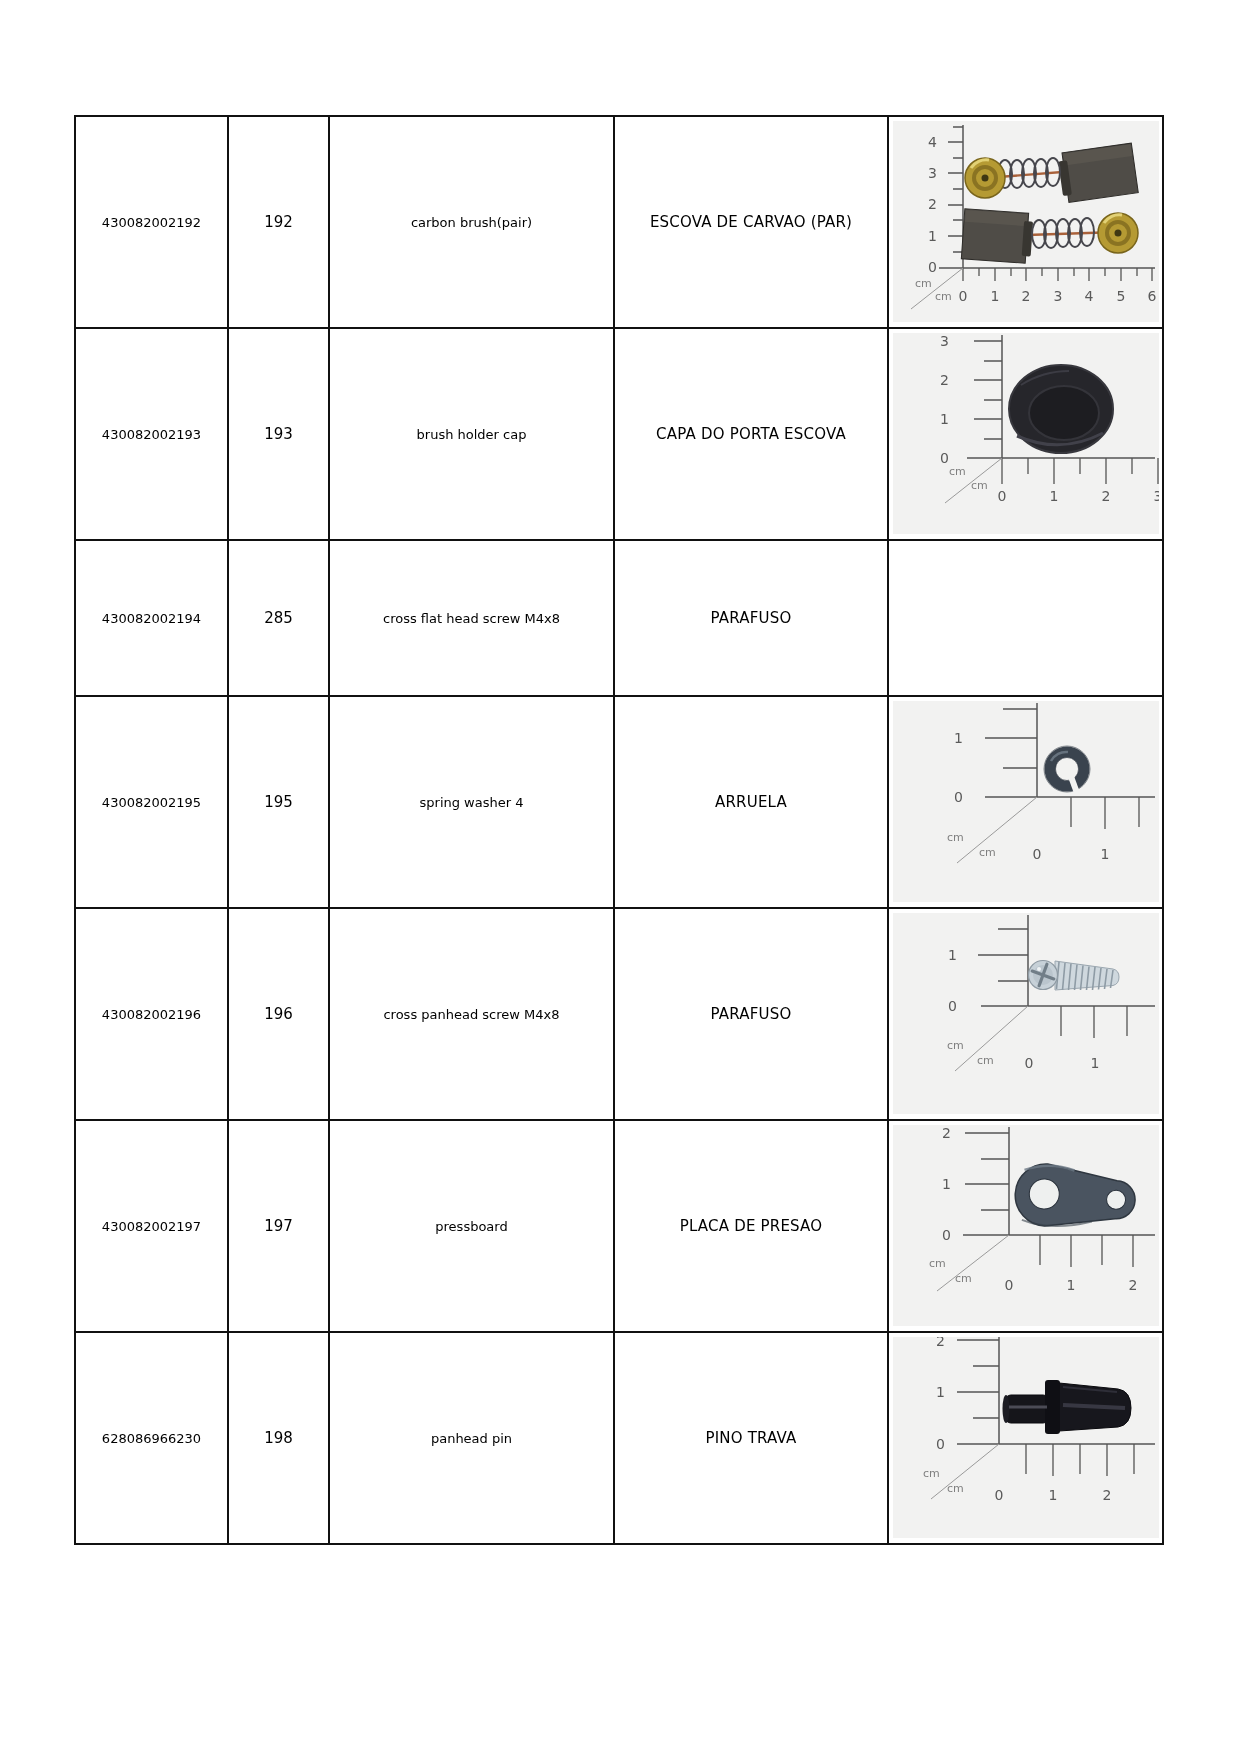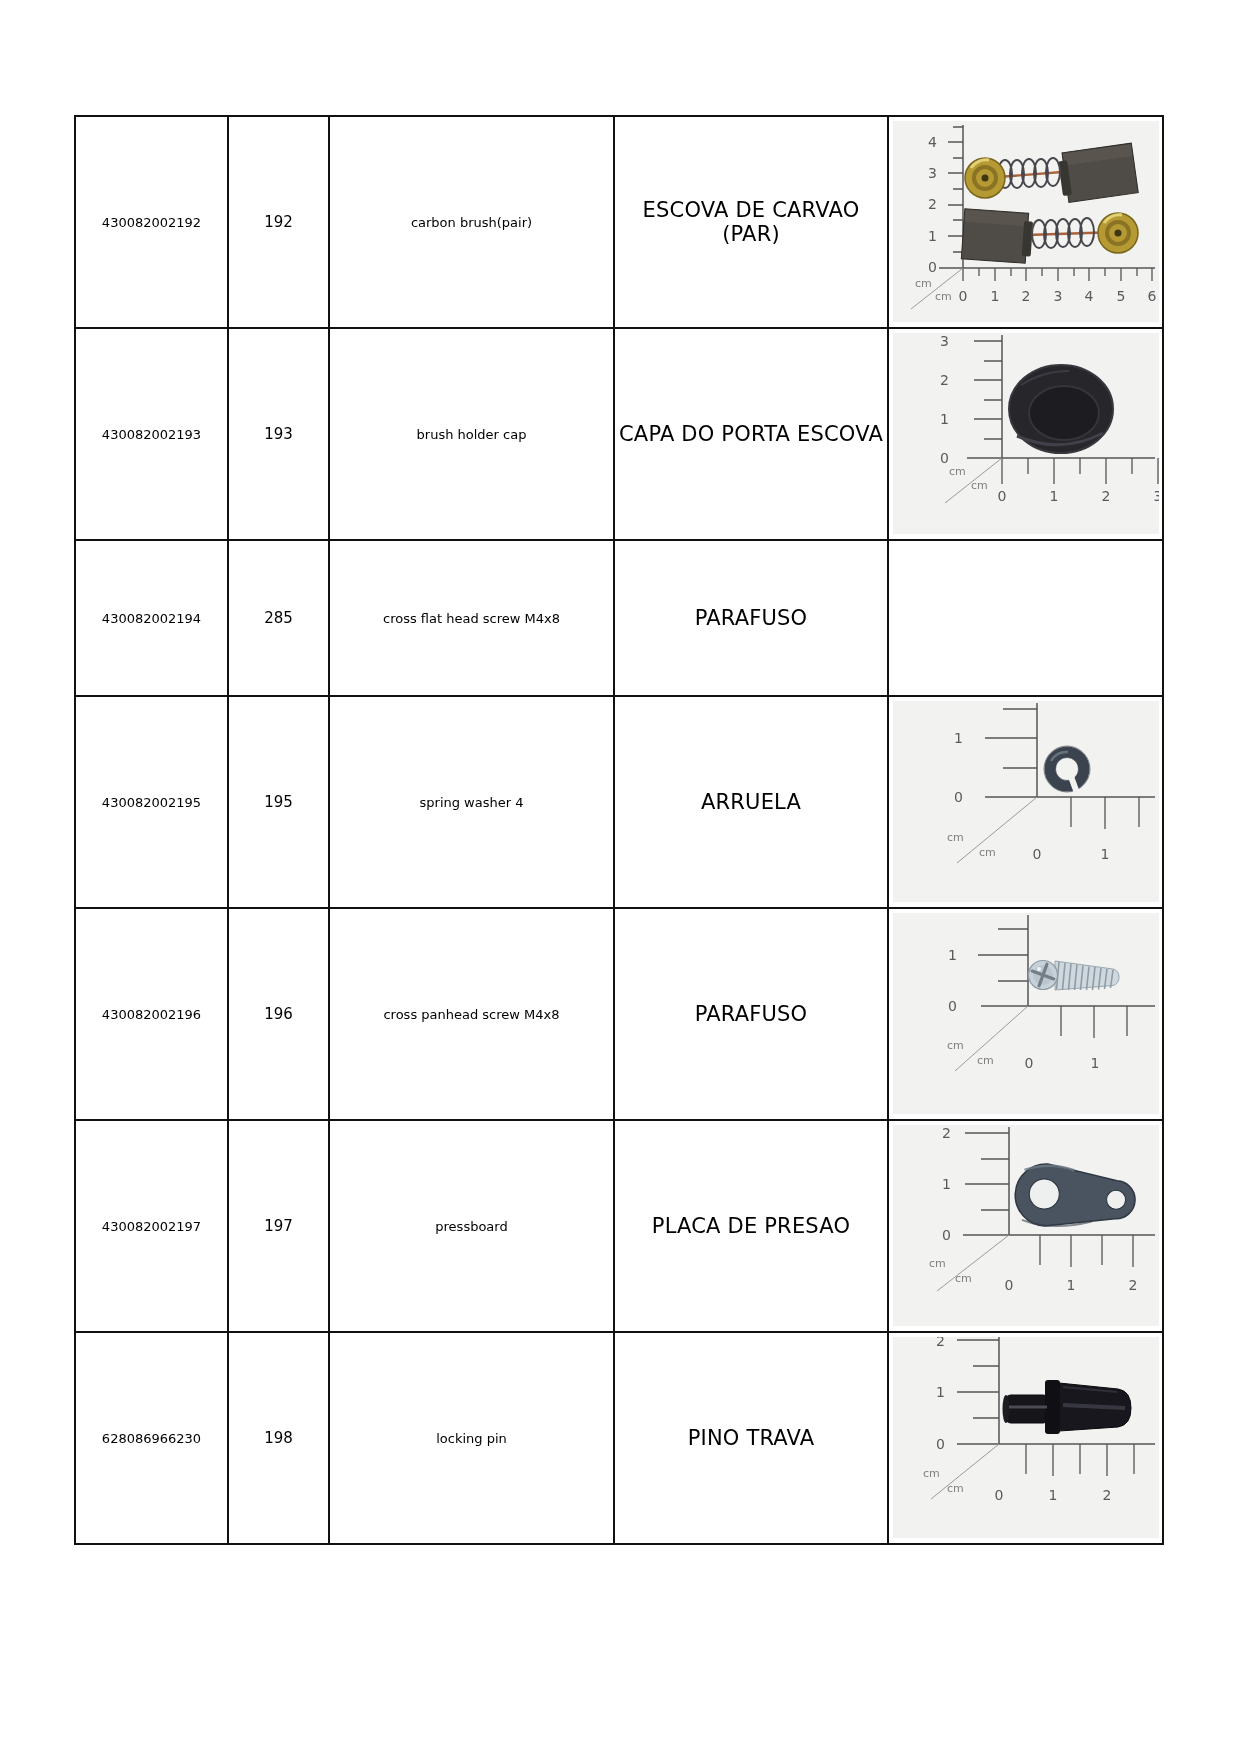--- a/index.html
+++ b/index.html
@@ -3,21 +3,21 @@
 <meta charset="utf-8">
 <style>
   html,body{margin:0;padding:0;background:#ffffff;}
   #page{position:relative;width:1241px;height:1755px;background:#ffffff;overflow:hidden;
         font-family:"DejaVu Sans","Liberation Sans",sans-serif;color:#000;}
   table.parts{position:absolute;left:74px;top:115px;border-collapse:collapse;table-layout:fixed;}
   table.parts td{border:2px solid #111;padding:0;text-align:center;vertical-align:middle;overflow:hidden;}
   td.c1{width:151px;font-size:13px;}
   td.c2{width:99px;font-size:15px;}
   td.c3{width:283px;font-size:13px;margin-left:22px;}
-  td.c4{width:272px;font-size:21px;letter-spacing:.2px;}
+  td.c4{width:272px;font-size:15px;letter-spacing:.2px;}
   td.c5{width:273px;}
   tr.prow{height:156px;}
   .photo{width:266px;height:201px;margin:4px auto 5px auto;background:#f2f2f1;}
   .photo svg{display:block;overflow:hidden;}
   svg text{font-family:"DejaVu Sans","Liberation Sans",sans-serif;}
   .num{font-size:14px;fill:#5a5a5a;}
   .unit{font-size:11px;fill:#7f7f7f;}
   .axis{stroke:#555;stroke-width:1.5;fill:none;}
   .tick{stroke:#555;stroke-width:1.3;fill:none;}
   .diag{stroke:#9a9a9a;stroke-width:1;fill:none;}
@@ -237,21 +237,21 @@
             <path d="M130 98 Q160 108 200 96" stroke="#39424c" stroke-width="2" fill="none" opacity=".6"></path>
           </g>
         </svg>
       </div>
     </td>
   </tr>
 
   <tr class="prow">
     <td class="c1">628086966230</td>
     <td class="c2">198</td>
-    <td class="c3">locking pin</td>
+    <td class="c3">panhead pin</td>
     <td class="c4">PINO TRAVA</td>
     <td class="c5">
       <div class="photo">
         <svg width="266" height="201" viewBox="0 0 266 201">
           <path class="axis" d="M106 0 V107 M64 107 H262"></path>
           <path class="tick" d="M64 3 H106 M64 55 H106"></path>
           <path class="tick" d="M80 29 H106 M80 81 H106"></path>
           <path class="tick" d="M133 107 V137 M160 107 V139 M187 107 V137 M214 107 V139 M241 107 V137"></path>
           <path class="diag" d="M106 107 L38 162"></path>
           <text class="num" x="52" y="9" text-anchor="end">2</text>

